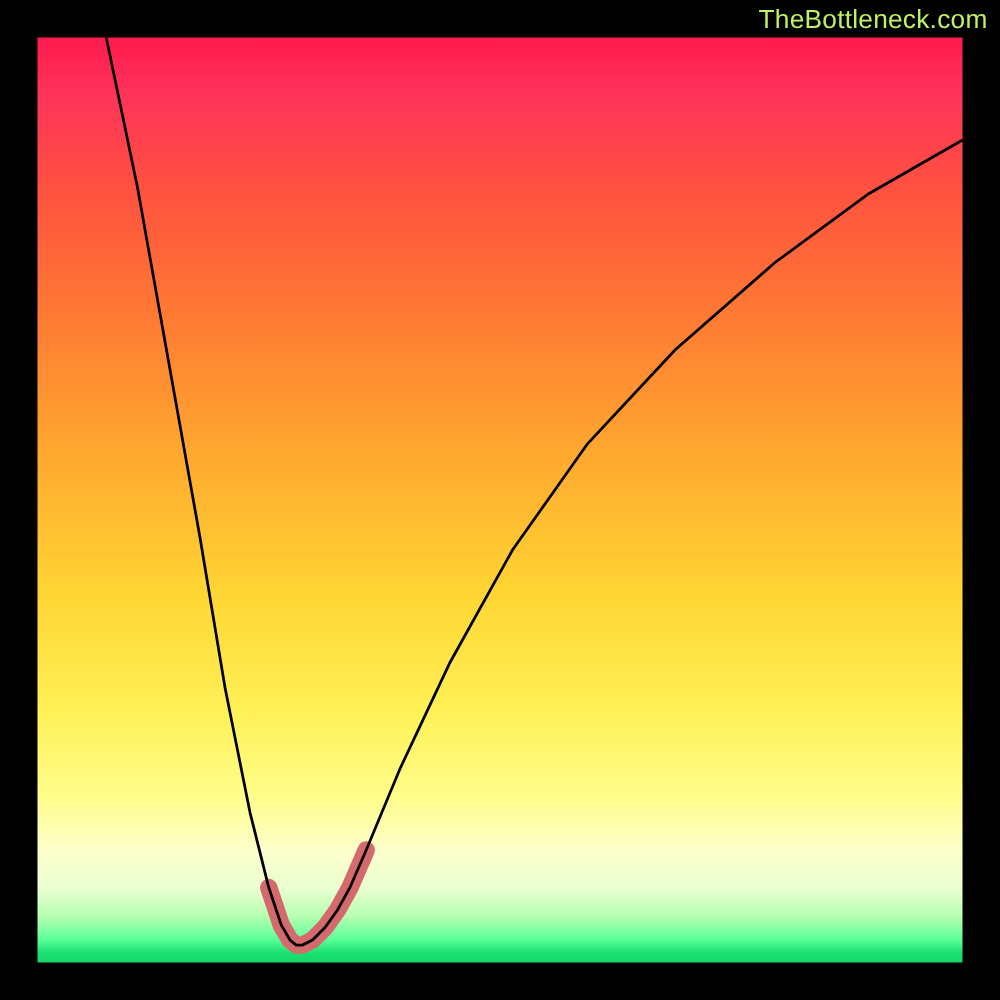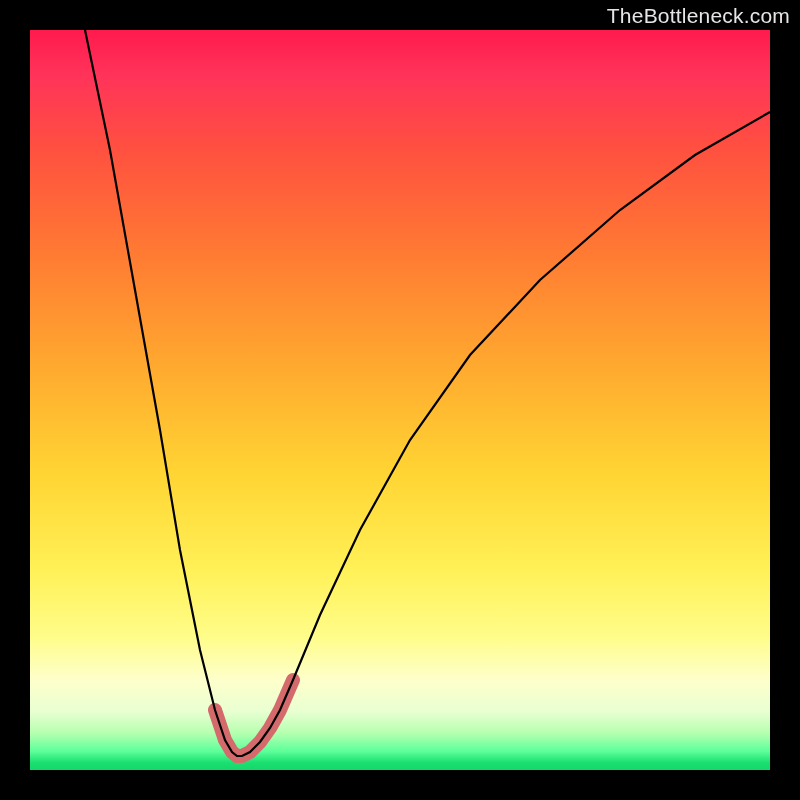--- a/index.html
+++ b/index.html
@@ -32,21 +32,21 @@
       #b6ffb0 95%,
       #5cff9a 97.5%,
       #19e070 99%,
       #17d66a 100%
     );
   }
   .watermark {
     position: absolute;
     top: 4px;
     right: 10px;
-    color: #e5e5e5;
+    color: #bef264;
     font-size: 21px;
     letter-spacing: 0.2px;
     font-weight: 400;
   }
   svg.curve {
     position: absolute;
     left: 0;
     top: 0;
     width: 740px;
     height: 740px;

